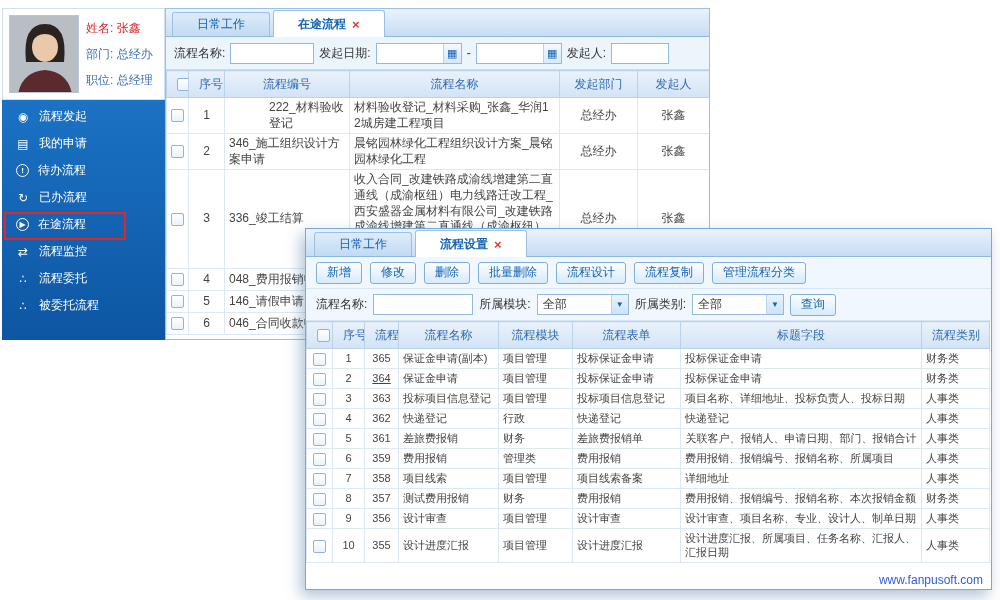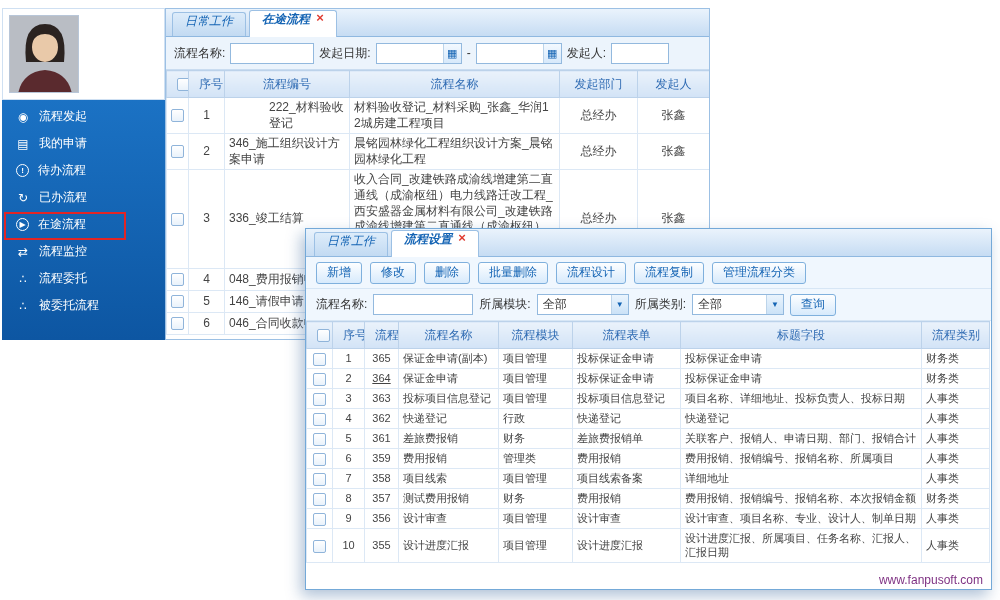--- a/index.html
+++ b/index.html
@@ -18,21 +18,21 @@
   .gear{color:#1464b4;font-size:14px;cursor:pointer;font-weight:normal;}
   .menu{flex:1;background:linear-gradient(180deg,#1b72c4,#0d56a2);padding-top:3px;}
   .menu-item{height:27px;display:flex;align-items:center;gap:9px;color:#fff;padding-left:14px;cursor:pointer;position:relative;}
   .menu-item.highlight::after{content:"";position:absolute;left:2px;top:1px;width:118px;height:24px;border:2px solid #e22525;pointer-events:none;}
   .mi-icon{width:14px;text-align:center;font-size:12px;flex:none;}
   .mi-icon.circle{width:13px;height:13px;border:1px solid #fff;border-radius:50%;font-size:8px;line-height:11px;font-weight:bold;}
   .mi-label{font-size:12px;}
 
   .w1-main{flex:1;display:flex;flex-direction:column;border:1px solid #9cc0e4;background:#fff;overflow:hidden;}
   .tabbar{height:28px;background:linear-gradient(#eaf3fc,#c6dcf3);display:flex;align-items:flex-end;padding-left:6px;gap:3px;border-bottom:1px solid #8fb8e0;flex:none;}
-  .tab{height:24px;display:flex;gap:6px;padding:0 12px;color:#1464b4;border:1px solid #9cc0e4;border-bottom:none;border-radius:3px 3px 0 0;background:linear-gradient(#ddecfa,#c2daf2);cursor:pointer;white-space:nowrap;font-style:italic;}
+  .tab{height:24px;display:flex;align-items:center;gap:6px;padding:0 24px;color:#1464b4;border:1px solid #9cc0e4;border-bottom:none;border-radius:3px 3px 0 0;background:linear-gradient(#ddecfa,#c2daf2);cursor:pointer;white-space:nowrap;}
   .tab.active{background:#fff;height:27px;margin-bottom:-1px;font-weight:bold;}
   .tab-close{color:#e03a2f;font-weight:bold;font-size:13px;line-height:1;}
   .filterbar{height:33px;background:#ecf4fc;border-bottom:1px solid #c9dcf0;display:flex;align-items:center;padding:0 8px;gap:5px;flex:none;white-space:nowrap;}
   .flabel{color:#333;}
   input.text{height:21px;border:1px solid #93b9de;background:#fff;padding:0 4px;font-size:12px;font-family:inherit;outline:none;}
   .in-name1{width:84px;}
   .in-person{width:58px;}
   .in-name2{width:100px;}
   .datebox{width:86px;height:21px;border:1px solid #93b9de;background:#fff;display:flex;align-items:center;justify-content:space-between;padding-left:4px;}
   .cal-btn{width:18px;height:19px;background:linear-gradient(#f3f9ff,#d7e9fb);border-left:1px solid #bcd4ea;color:#1464b4;font-size:11px;display:flex;align-items:center;justify-content:center;cursor:pointer;}
@@ -53,36 +53,41 @@
   .btn{height:22px;padding:0 10px;background:linear-gradient(#fdfeff,#d7eafc);border:1px solid #7fb0dd;border-radius:3px;color:#1464b4;font-size:12px;font-family:inherit;display:inline-flex;align-items:center;cursor:pointer;white-space:nowrap;}
   .filter2{height:32px;display:flex;align-items:center;gap:6px;padding:0 10px;background:#f0f7fe;border-bottom:1px solid #d7e6f5;flex:none;white-space:nowrap;}
   .select{width:92px;height:21px;border:1px solid #93b9de;background:#fff;display:flex;align-items:center;justify-content:space-between;padding-left:5px;cursor:pointer;}
   .sel-arrow{width:17px;height:19px;background:linear-gradient(#eaf4fd,#cbe2f7);border-left:1px solid #bcd4ea;color:#1464b4;font-size:8px;display:flex;align-items:center;justify-content:center;}
   .w2-body{flex:1;position:relative;overflow:hidden;}
 
   
   .watermark{position:absolute;right:8px;bottom:2px;opacity:.92;text-align:right;z-index:6;}
   .wm-row{display:flex;align-items:center;gap:6px;justify-content:flex-end;}
   .wm-brand{font-size:21px;font-weight:bold;color:#4d4d4d;letter-spacing:2px;}
-  .wm-url{color:#701a75;font-size:12px;margin-top:1px;}
+  .wm-url{color:#1d4ed8;font-size:12px;margin-top:1px;}
 </style>
 </head>
 <body>
 
 <div class="win1">
   <aside class="sidebar">
     <div class="profile">
       <div class="avatar">
         <svg viewBox="0 0 70 78" width="70" height="78">
           <rect width="70" height="78" fill="#b9bdc4"></rect>
           <path d="M16 46 Q12 8 35 8 Q58 8 54 46 Z" fill="#2b2320"></path>
           <ellipse cx="35" cy="31" rx="13" ry="15" fill="#e9c9a9"></ellipse>
           <path d="M22 26 Q24 14 35 15 Q46 14 48 26 Q44 18 35 18 Q26 18 22 26" fill="#2b2320"></path>
           <path d="M8 78 Q12 56 35 54 Q58 56 62 78 Z" fill="#5a2a2e"></path>
         </svg>
+      </div>
+      <div class="profile-info">
+        <div class="p-name">姓名: 张鑫</div>
+        <div class="p-dept">部门: 总经办</div>
+        <div class="p-title">职位: 总经理</div>
       </div>
     </div>
     <nav class="menu">
         <div class="menu-item">
           <span class="mi-icon">◉</span>
           <span class="mi-label">流程发起</span>
         </div>
         <div class="menu-item">
           <span class="mi-icon">▤</span>
           <span class="mi-label">我的申请</span>
@@ -312,21 +317,21 @@
             <td style="text-align: left;">快递登记</td>
             <td style="text-align: left;">人事类</td>
           </tr>
           <tr>
             <td class="cb-cell"><span class="cb"></span></td>
             <td style="text-align: center;">5</td>
             <td style="text-align: center;">361</td>
             <td style="text-align: left;">差旅费报销</td>
             <td style="text-align: left;">财务</td>
             <td style="text-align: left;">差旅费报销单</td>
-            <td style="text-align: left;">关联客户、报销人、申请日期、部门、报销合计</td>
+            <td style="text-align: center;">关联客户、报销人、申请日期、部门、报销合计</td>
             <td style="text-align: left;">人事类</td>
           </tr>
           <tr>
             <td class="cb-cell"><span class="cb"></span></td>
             <td style="text-align: center;">6</td>
             <td style="text-align: center;">359</td>
             <td style="text-align: left;">费用报销</td>
             <td style="text-align: left;">管理类</td>
             <td style="text-align: left;">费用报销</td>
             <td style="text-align: left;">费用报销、报销编号、报销名称、所属项目</td>

